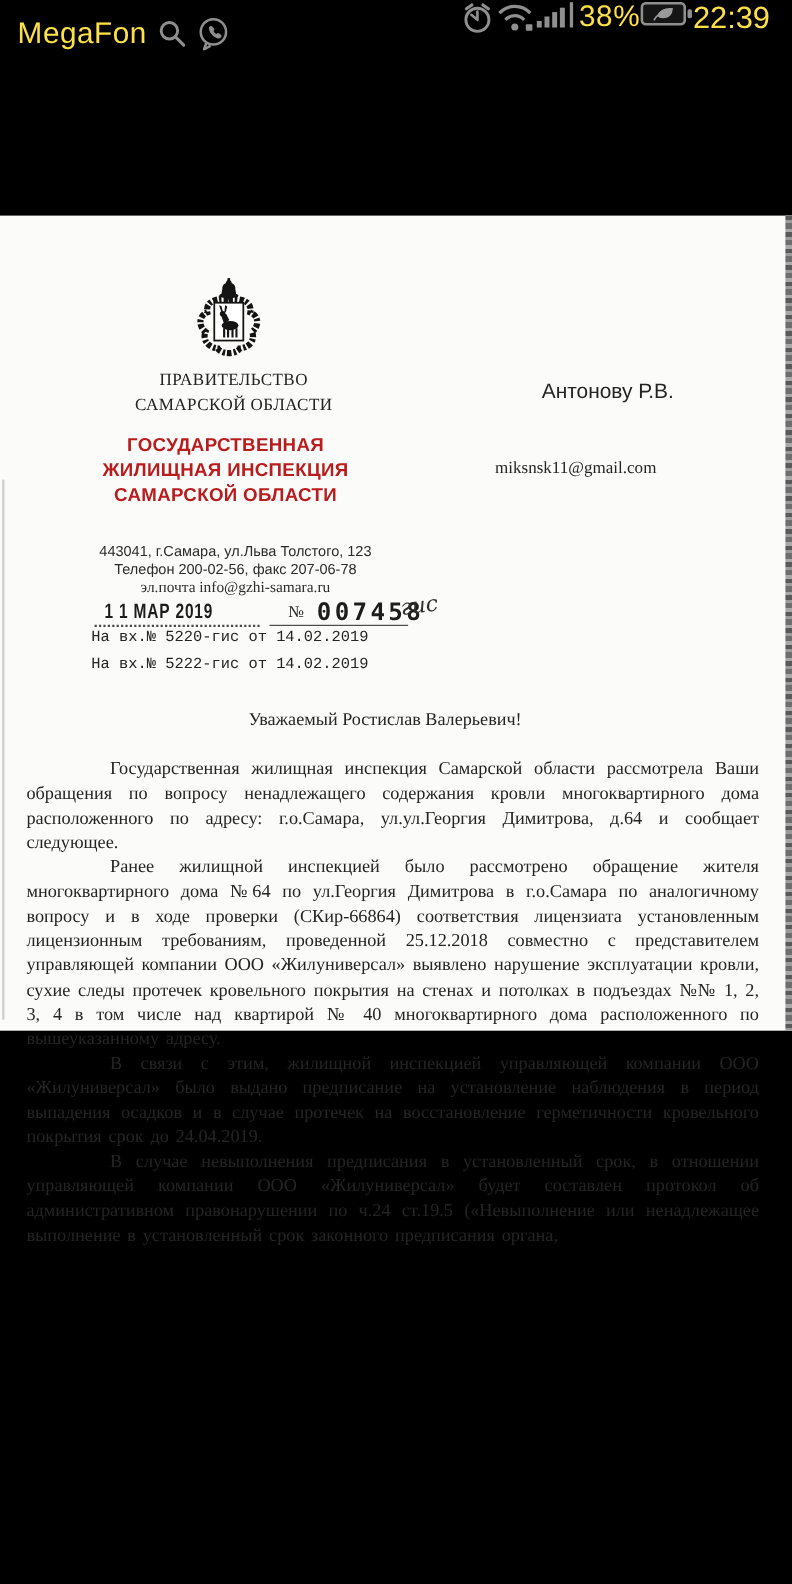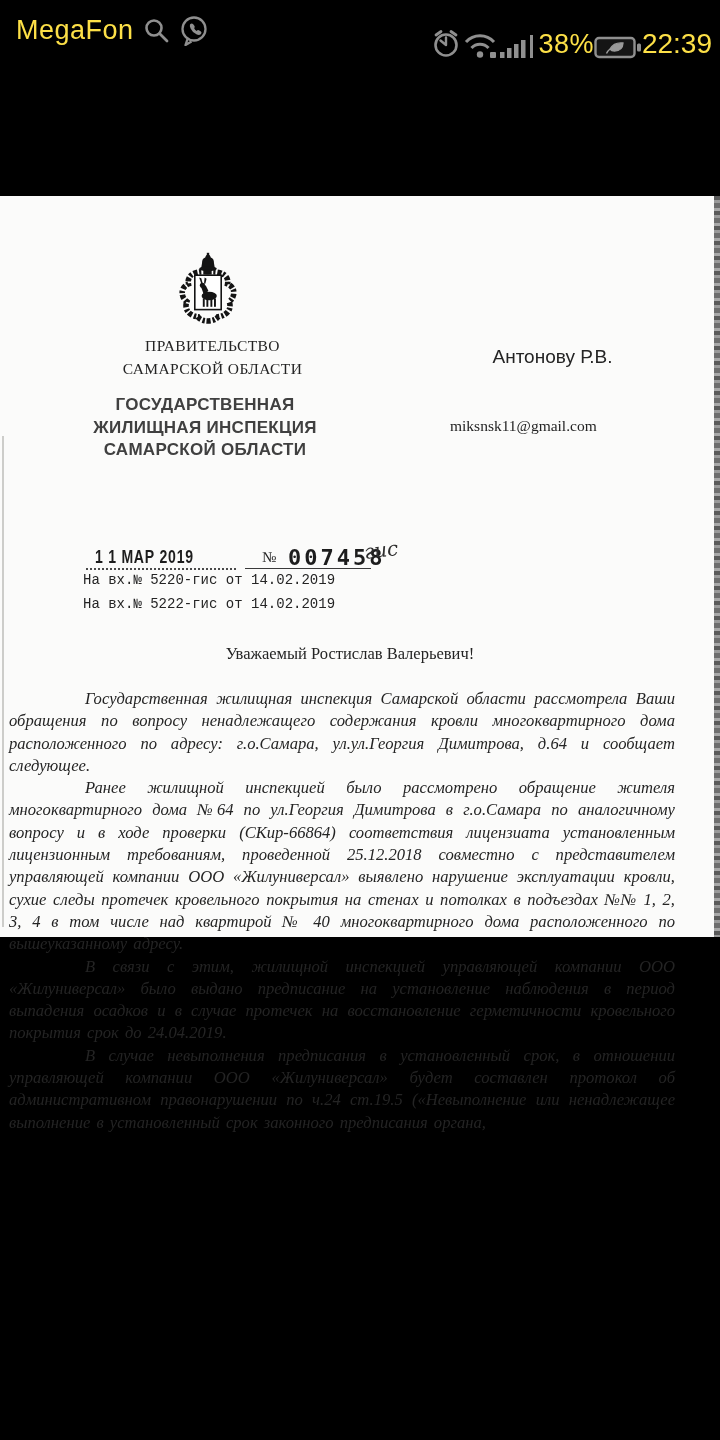--- a/index.html
+++ b/index.html
@@ -2,39 +2,39 @@
 <html><head>
 <meta charset="utf-8">
 <style>
   html,body{margin:0;padding:0;background:#000;}
   .screen{position:relative;width:720px;height:1440px;background:#000;overflow:hidden;
           font-family:"Liberation Sans",sans-serif;}
 
   
   .status-bar{position:absolute;top:0;left:0;width:720px;height:60px;color:#fde047;}
   .sb-left{position:absolute;left:16px;top:0;height:60px;display:flex;align-items:center;gap:9px;}
-  .sb-right{position:absolute;right:8px;top:0;height:60px;display:flex;align-items:flex-end;gap:0;}
+  .sb-right{position:absolute;right:20px;top:0;height:60px;display:flex;align-items:flex-start;gap:0;}
   .sb-text{font-size:27px;letter-spacing:.5px;}
   .sb-time{font-size:28px;}
   .sb-icon{display:block;}
 
   
   .page{position:absolute;top:196px;left:0;width:720px;height:741px;background:#fbfbfa;color:#242424;}
   .page-edge-right{position:absolute;right:0;top:0;width:6px;height:100%;
       background:repeating-linear-gradient(180deg,#5a5a5a 0 4px,#9b9b9b 4px 7px,#6e6e6e 7px 12px,#a8a8a8 12px 15px);}
   .page-edge-left{position:absolute;left:2px;top:240px;bottom:10px;width:2px;background:#b9b9b5;opacity:.7;}
 
   .emblem{position:absolute;left:170px;top:52px;width:76px;height:84px;}
 
   .gov-name{position:absolute;left:85px;top:138px;width:255px;text-align:center;
       font-family:"Liberation Serif",serif;font-size:15.5px;line-height:23px;letter-spacing:.4px;}
   .recipient{position:absolute;left:455px;top:150px;width:195px;text-align:center;
       font-family:Liberation Sans, sans-serif;font-size:19px;}
   .agency-name{position:absolute;left:60px;top:198px;width:290px;text-align:center;
-      font-weight:bold;font-size:17px;line-height:22.5px;letter-spacing:.3px;color:#404040;}
+      font-weight:bold;font-size:17px;line-height:22.5px;letter-spacing:.3px;color:#b91c1c;}
   .recipient-email{position:absolute;left:450px;top:221px;width:190px;text-align:left;
       font-family:"Liberation Serif",serif;font-size:15.5px;}
 
   .contacts{position:absolute;left:70px;top:296px;width:288px;text-align:center;
       font-size:13.2px;line-height:17.2px;color:#2b2b2b;}
   .contacts .serifline{font-family:"Liberation Serif",serif;font-size:14px;}
 
   .stamp-row{position:absolute;left:0;top:348px;width:720px;height:34px;}
   .stamp-date{position:absolute;left:95px;top:2px;font-weight:bold;font-size:19px;letter-spacing:1px;
       transform:scaleX(.74);transform-origin:left center;color:#1d1d1d;white-space:nowrap;}
@@ -45,21 +45,21 @@
   .stamp-underline-solid{position:absolute;left:245px;top:24px;width:126px;border-top:1.5px solid #3a3a3a;}
   .num-suffix{position:absolute;left:364px;top:-6px;font-family:"DejaVu Serif",serif;font-style:italic;
       font-size:20px;transform:rotate(-7deg);color:#2e2e2e;}
 
   .ref-line{position:absolute;left:83px;font-family:Liberation Mono, monospace;font-size:14px;white-space:nowrap;}
   .ref-1{top:376px;} .ref-2{top:400px;}
 
   .salutation{position:absolute;left:0;top:448px;width:700px;text-align:center;
       font-family:"Liberation Serif",serif;font-size:16.5px;}
 
-  .body-text{position:absolute;left:9px;top:492px;width:666px;font-style:italic;}
+  .body-text{position:absolute;left:24px;top:492px;width:666px;}
   .body-text p{margin:0;text-indent:76px;text-align:justify;word-spacing:2px;
       font-family:"Liberation Serif",serif;font-size:16.6px;line-height:22.3px;color:#242424;}
 
   
   .nav-bar{position:absolute;left:0;bottom:0;width:720px;height:86px;}
 </style>
 </head>
 <body>
 
 <div class="screen">
@@ -137,20 +137,25 @@
     <div class="recipient">Антонову Р.В.</div>
 
     <div class="agency-name">
       <div>ГОСУДАРСТВЕННАЯ</div>
       <div>ЖИЛИЩНАЯ ИНСПЕКЦИЯ</div>
       <div>САМАРСКОЙ ОБЛАСТИ</div>
     </div>
 
     <div class="recipient-email">miksnsk11@gmail.com</div>
 
+    <div class="contacts">
+      <div>443041, г.Самара, ул.Льва Толстого, 123</div>
+      <div>Телефон 200-02-56, факс 207-06-78</div>
+      <div class="serifline">эл.почта info@gzhi-samara.ru</div>
+    </div>
 
     <div class="stamp-row">
       <span class="stamp-date">1 1 МАР 2019</span>
       <span class="stamp-underline-dotted"></span>
       <span class="num-label">№</span>
       <span class="num-value">007458</span>
       <span class="stamp-underline-solid"></span>
       <span class="num-suffix">гис</span>
     </div>
 

